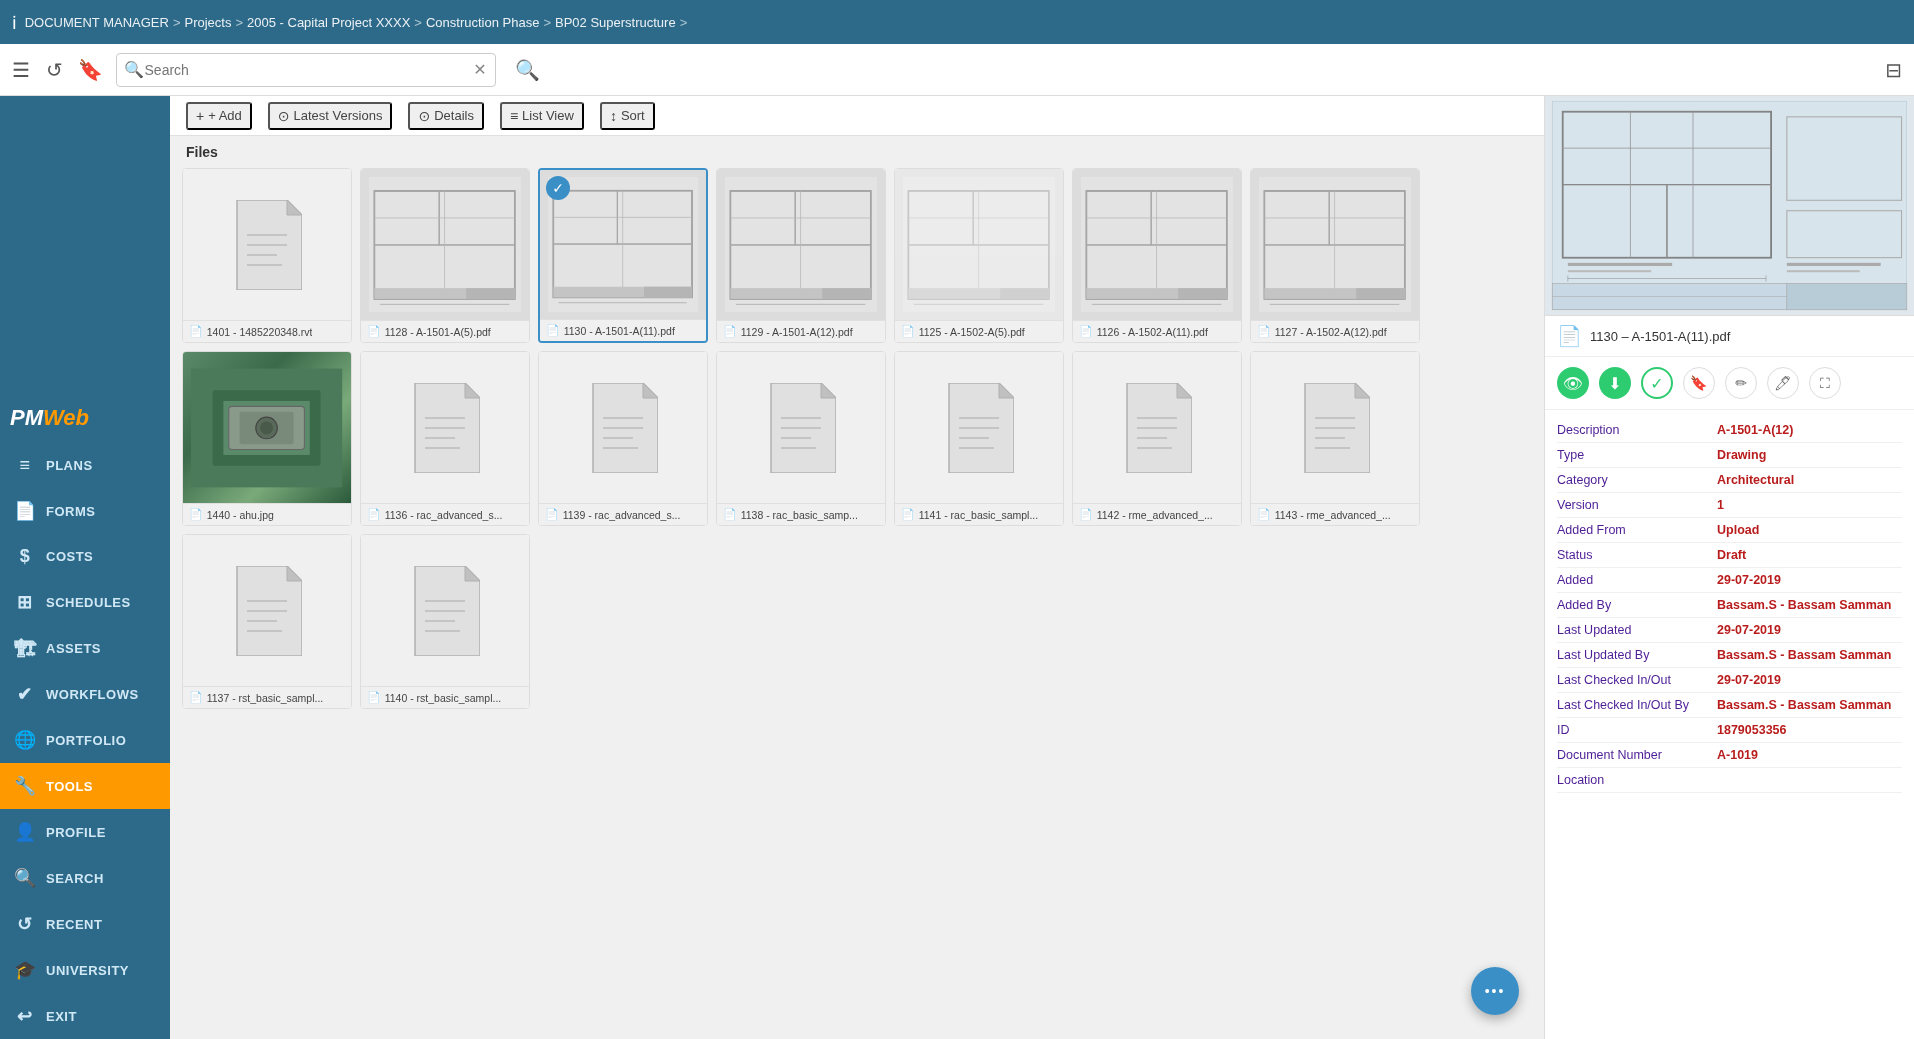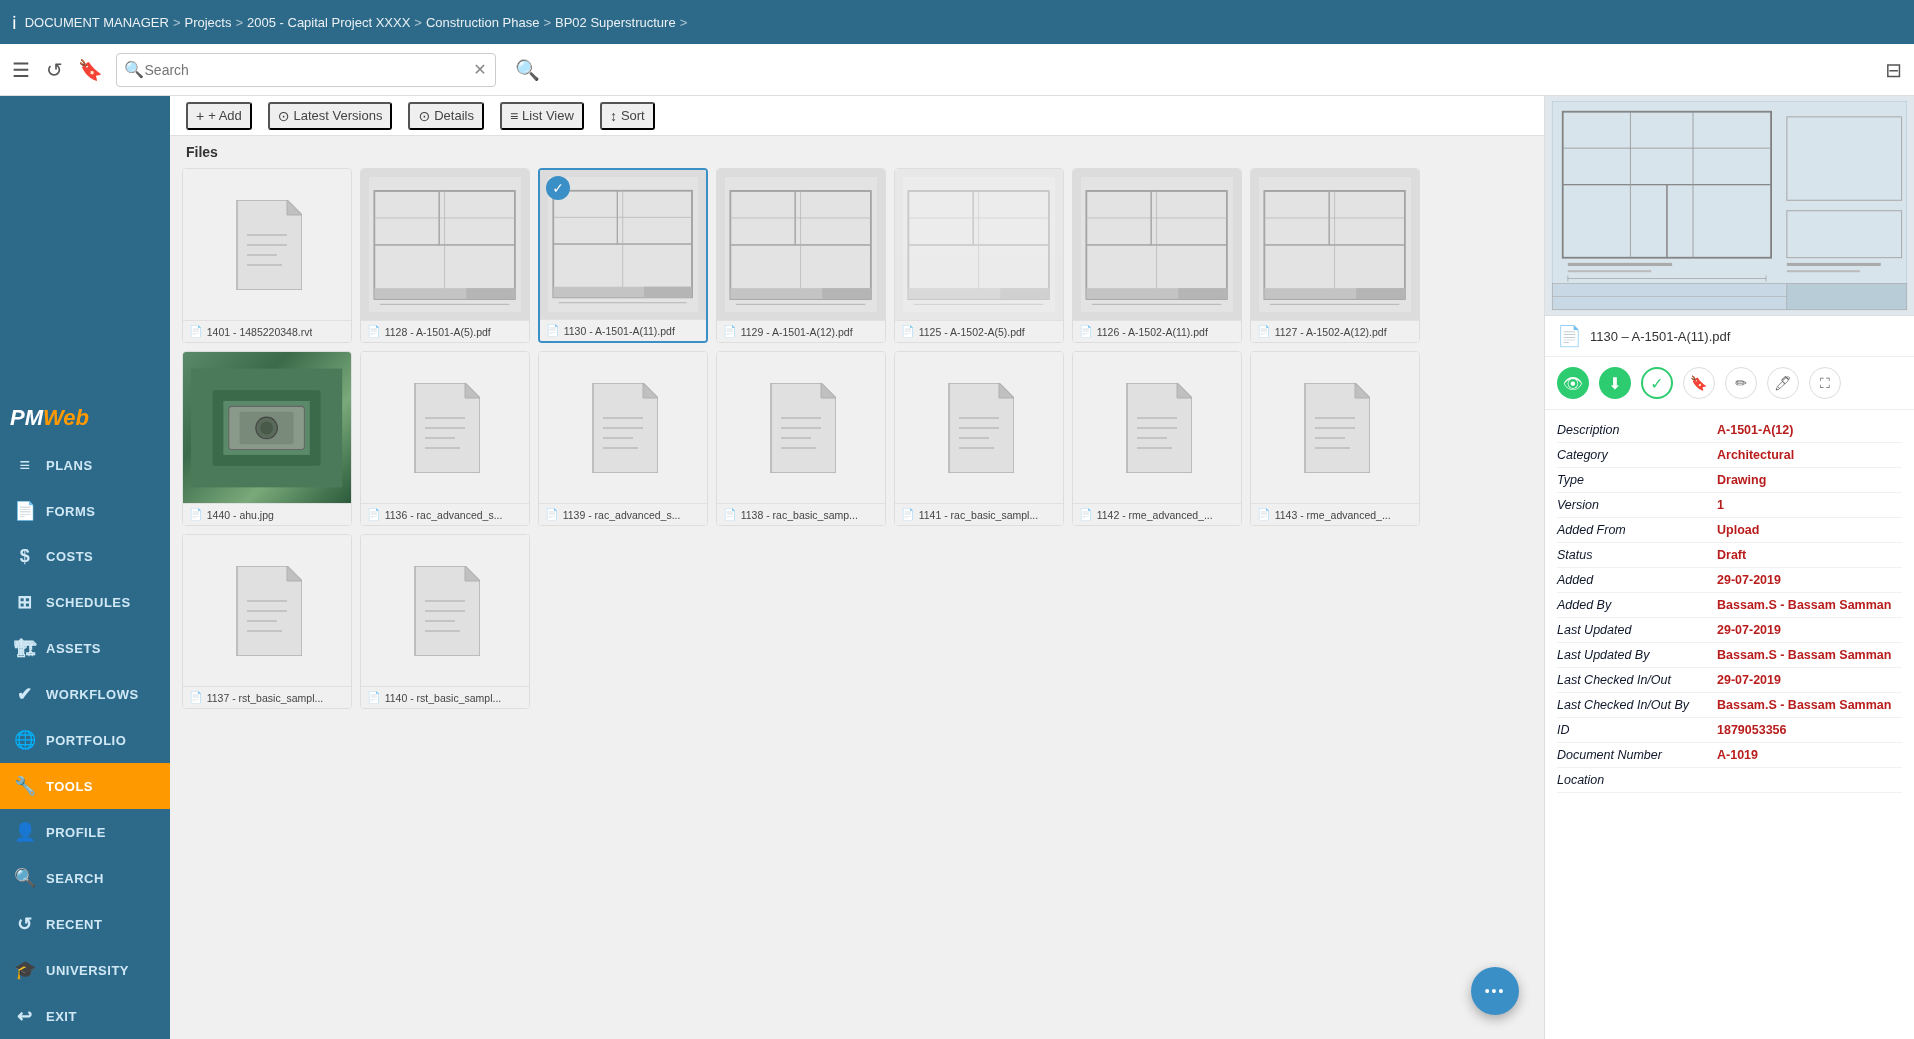--- a/index.html
+++ b/index.html
@@ -268,23 +268,22 @@
       padding: 8px 12px;
     }
     .meta-row {
       display: flex;
       padding: 5px 0;
       font-size: 12.5px;
       border-bottom: 1px solid #f0f0f0;
     }
     .meta-label {
       width: 160px;
-      color: #0f172a;
+      color: #4c1d95;
       flex-shrink: 0;
-      font-style: italic;
     }
     .meta-value {
       color: #b91c1c;
       font-weight: 700;
     }
 
     
     .fab {
       position: fixed;
       bottom: 24px;
@@ -817,26 +816,26 @@
       <button class="panel-action-btn" style="background:#fff;color:#666;border:1px solid #ddd;font-size:14px;">⛶</button>
     </div>
 
     <div class="panel-meta" id="panel-meta">
 
     <div class="meta-row">
       <span class="meta-label">Description</span>
       <span class="meta-value">A-1501-A(12)</span>
     </div>
         <div class="meta-row">
+      <span class="meta-label">Type</span>
+      <span class="meta-value">Drawing</span>
+    </div>
+        <div class="meta-row">
       <span class="meta-label">Category</span>
       <span class="meta-value">Architectural</span>
-    </div>
-        <div class="meta-row">
-      <span class="meta-label">Type</span>
-      <span class="meta-value">Drawing</span>
     </div>
         <div class="meta-row">
       <span class="meta-label">Version</span>
       <span class="meta-value">1</span>
     </div>
         <div class="meta-row">
       <span class="meta-label">Added From</span>
       <span class="meta-value">Upload</span>
     </div>
         <div class="meta-row">

